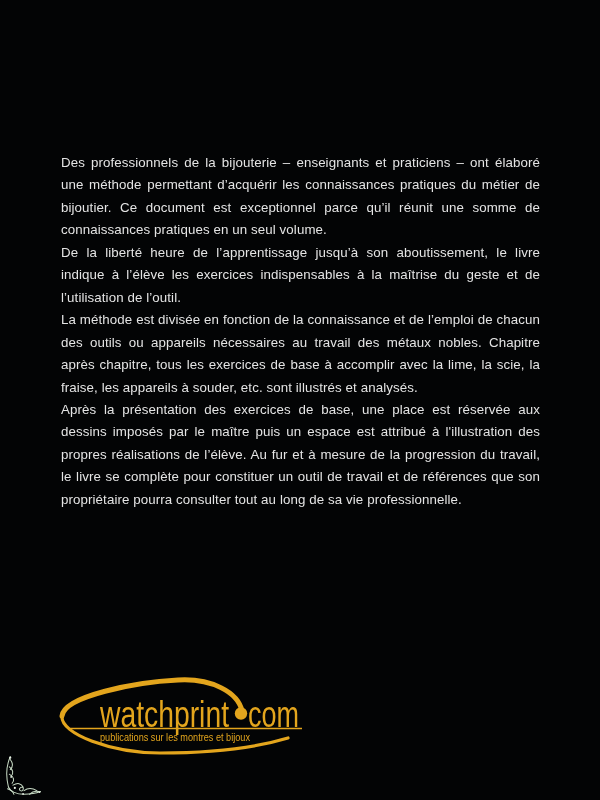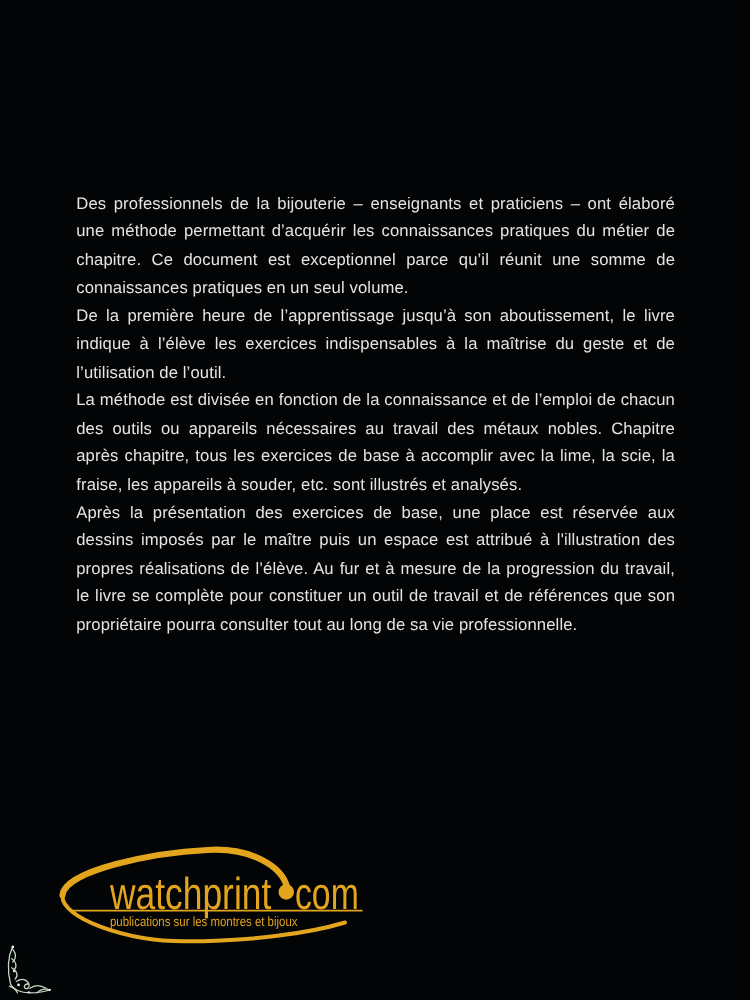--- a/index.html
+++ b/index.html
@@ -25,21 +25,21 @@
     line-height: 22.45px;
     text-align: justify;
     letter-spacing: 0.1px;
   }
   .blurb p {
     margin: 0;
     padding: 0;
   }
   .logo-wrap {
     position: absolute;
-    left: 40px;
+    left: 52px;
     top: 672px;
     width: 310px;
     height: 90px;
   }
   .logo-wrap svg { display: block; }
   .logo-brand {
     font-family: "Liberation Sans", sans-serif;
     font-weight: 400;
     fill: #e3a51d;
   }
@@ -55,22 +55,22 @@
     width: 44px;
     height: 44px;
   }
 </style>
 </head>
 <body>
 
 <div class="page">
 
   <main class="blurb">
-    <p>Des professionnels de la bijouterie – enseignants et praticiens – ont élaboré une méthode permettant d’acquérir les connaissances pratiques du métier de chapitre. Ce document est exceptionnel parce qu’il réunit une somme de connaissances pratiques en un seul volume.</p>
-    <p>De la première heure de l’apprentissage jusqu’à son aboutissement, le livre indique à l’élève les exercices indispensables à la maîtrise du geste et de l’utilisation de l’outil.</p>
+    <p>Des professionnels de la bijouterie – enseignants et praticiens – ont élaboré une méthode permettant d’acquérir les connaissances pratiques du métier de bijoutier. Ce document est exceptionnel parce qu’il réunit une somme de connaissances pratiques en un seul volume.</p>
+    <p>De la liberté heure de l’apprentissage jusqu’à son aboutissement, le livre indique à l’élève les exercices indispensables à la maîtrise du geste et de l’utilisation de l’outil.</p>
     <p>La méthode est divisée en fonction de la connaissance et de l’emploi de chacun des outils ou appareils nécessaires au travail des métaux nobles. Chapitre après chapitre, tous les exercices de base à accomplir avec la lime, la scie, la fraise, les appareils à souder, etc. sont illustrés et analysés.</p>
     <p>Après la présentation des exercices de base, une place est réservée aux dessins imposés par le maître puis un espace est attribué à l'illustration des propres réalisations de l’élève. Au fur et à mesure de la progression du travail, le livre se complète pour constituer un outil de travail et de références que son propriétaire pourra consulter tout au long de sa vie professionnelle.</p>
   </main>
 
   <div class="logo-wrap">
     <svg viewBox="0 0 310 90" width="310" height="90">
 
       <path d="M 190 39 C 186 20, 159 6, 126 8 C 84 10, 12 24, 10 44" fill="none" stroke="#e3a51d" stroke-width="5" stroke-linecap="round"></path>
       <path d="M 10 44 C 8 62, 60 81, 108 81 C 160 81, 206 75, 236 66" fill="none" stroke="#e3a51d" stroke-width="3.2" stroke-linecap="round"></path>
 

